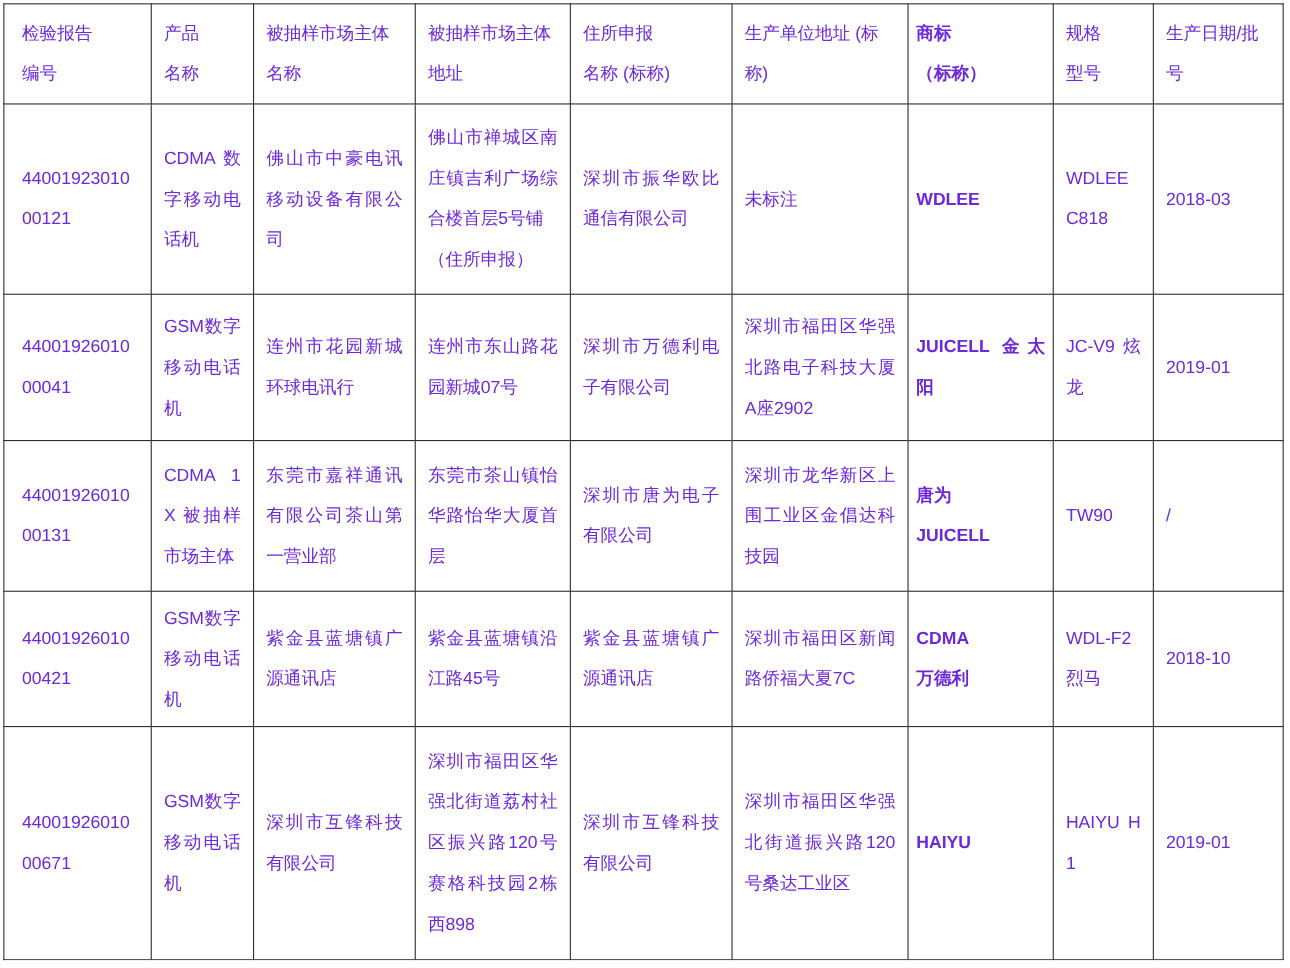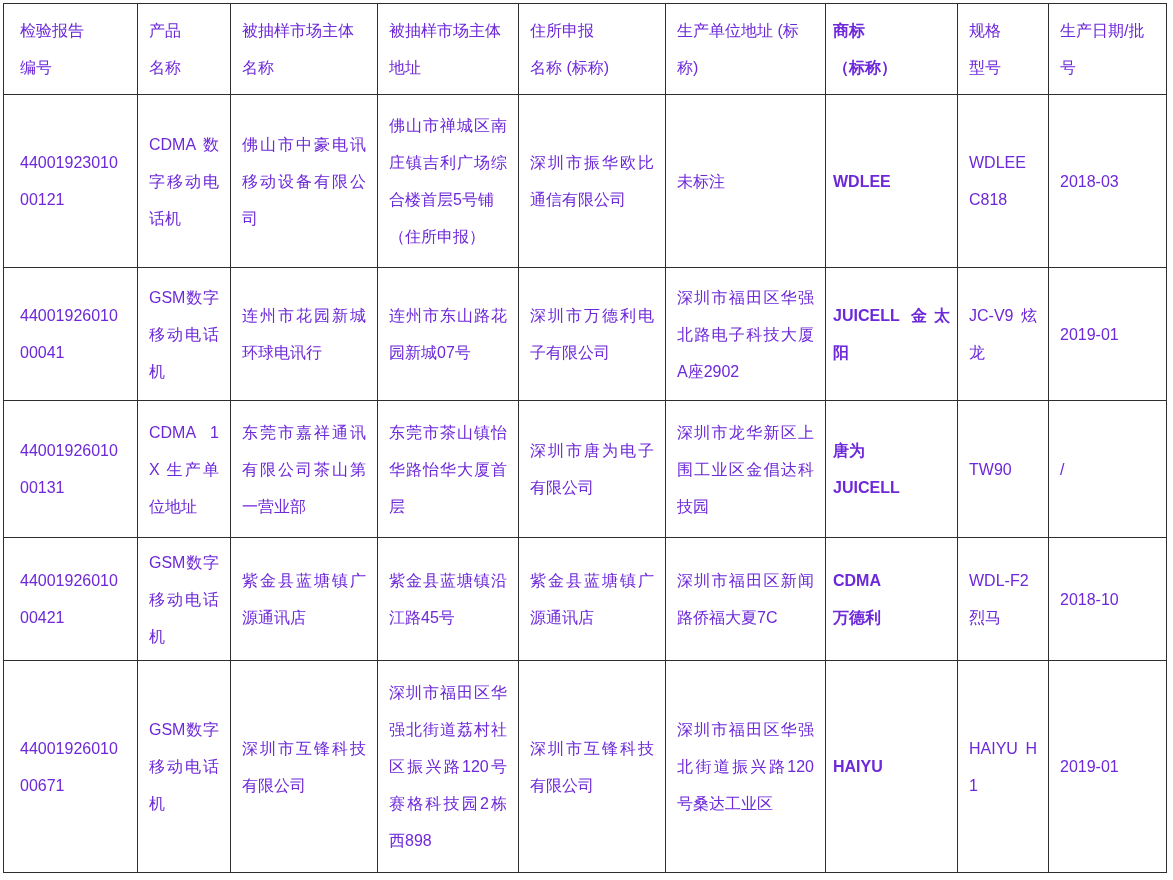--- a/index.html
+++ b/index.html
@@ -106,21 +106,21 @@
       <td class="c3">连州市花园新城环球电讯行</td>
       <td class="c4">连州市东山路花园新城07号</td>
       <td class="c5">深圳市万德利电子有限公司</td>
       <td class="c6">深圳市福田区华强北路电子科技大厦A座2902</td>
       <td class="c7">JUICELL 金太阳</td>
       <td class="c8">JC-V9 炫龙</td>
       <td class="c9">2019-01</td>
     </tr>
     <tr class="r3">
       <td class="c1">4400192601000131</td>
-      <td class="c2">CDMA 1X 生产单位地址</td>
+      <td class="c2">CDMA 1X 被抽样市场主体</td>
       <td class="c3">东莞市嘉祥通讯有限公司茶山第一营业部</td>
       <td class="c4">东莞市茶山镇怡华路怡华大厦首层</td>
       <td class="c5">深圳市唐为电子有限公司</td>
       <td class="c6">深圳市龙华新区上围工业区金倡达科技园</td>
       <td class="c7">唐为
 JUICELL</td>
       <td class="c8">TW90</td>
       <td class="c9">/</td>
     </tr>
     <tr class="r4">

